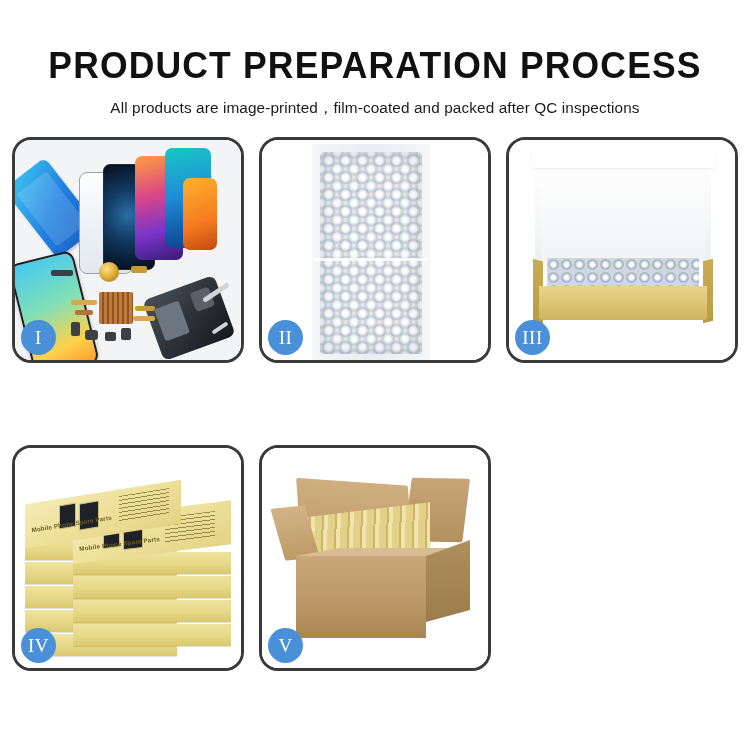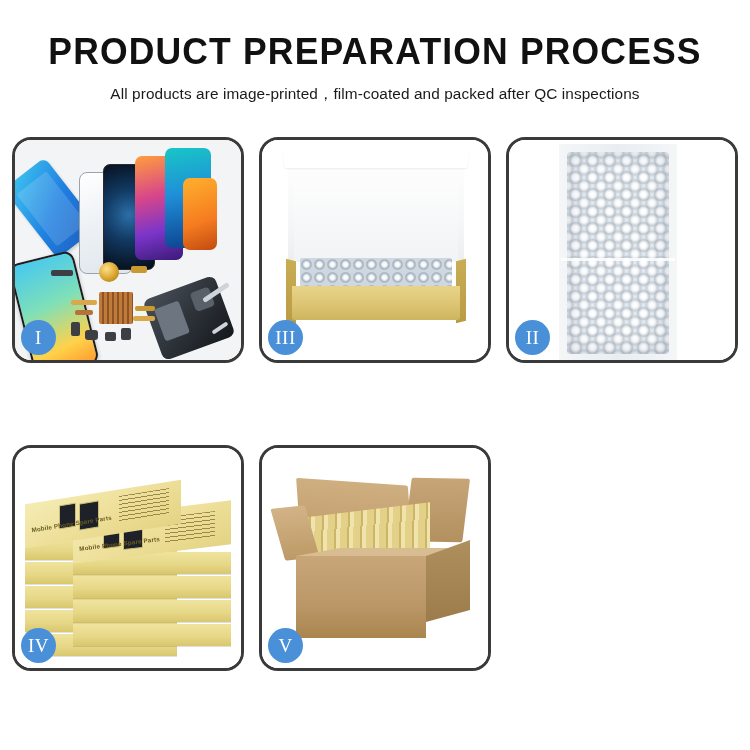--- a/index.html
+++ b/index.html
@@ -4,21 +4,21 @@
 <style>
   html,body{margin:0;padding:0;}
   body{
     width:750px;height:750px;background:#ffffff;overflow:hidden;
     font-family:"Liberation Sans","DejaVu Sans",sans-serif;
     -webkit-font-smoothing:antialiased;
   }
   .page{position:relative;width:750px;height:750px;}
 
   
-  .header{padding-top:33px;text-align:center;}
+  .header{padding-top:47px;text-align:center;}
   .title{
     font-size:37px;font-weight:bold;color:#111111;
     letter-spacing:1.2px;line-height:1;
     transform:scaleX(.96);transform-origin:center;
     white-space:nowrap;
   }
   .subtitle{
     margin-top:14px;font-size:15.5px;color:#1a1a1a;
     letter-spacing:.1px;white-space:nowrap;
     transform:scaleX(.99);transform-origin:center;
@@ -293,42 +293,42 @@
         <div class="chip gold" style="left:120px;top:166px;width:20px;height:5px;"></div>
         <div class="flex-strip" style="left:56px;top:160px;width:26px;"></div>
         <div class="flex-strip" style="left:118px;top:176px;width:22px;"></div>
         <div class="tool" style="left:186px;top:150px;width:30px;height:5px;"></div>
         <div class="tool" style="left:196px;top:186px;width:18px;height:4px;"></div>
       </div>
       <div class="badge">I</div>
     </div>
 
     <div class="panel">
+      <div class="scene p2">
+        <div class="wrap-bg"></div>
+        <div class="bubbles"></div>
+        <div class="wrap-seam"></div>
+      </div>
+      <div class="badge">II</div>
+    </div>
+
+    <div class="panel">
       <div class="scene p3">
         <div class="m-lid"></div>
         <div class="m-lid-flap"></div>
         <div class="m-foam"></div>
         <div class="m-bubbles"></div>
         <div class="m-side-l"></div>
         <div class="m-side-r"></div>
         <div class="m-front"></div>
       </div>
       <div class="badge">III</div>
     </div>
 
     <div class="panel">
-      <div class="scene p2">
-        <div class="wrap-bg"></div>
-        <div class="bubbles"></div>
-        <div class="wrap-seam"></div>
-      </div>
-      <div class="badge">II</div>
-    </div>
-
-    <div class="panel">
       <div class="scene p4">
         <div class="stack">
 
           <div class="ybox" style="left:10px;top:186px;width:152px;height:22px;"></div>
           <div class="ybox" style="left:10px;top:162px;width:152px;height:22px;"></div>
           <div class="ybox" style="left:10px;top:138px;width:152px;height:22px;"></div>
           <div class="ybox" style="left:10px;top:114px;width:152px;height:22px;"></div>
           <div class="ybox" style="left:10px;top:90px;width:152px;height:22px;"></div>
 
           <div class="ybox" style="left:58px;top:176px;width:158px;height:22px;"></div>

